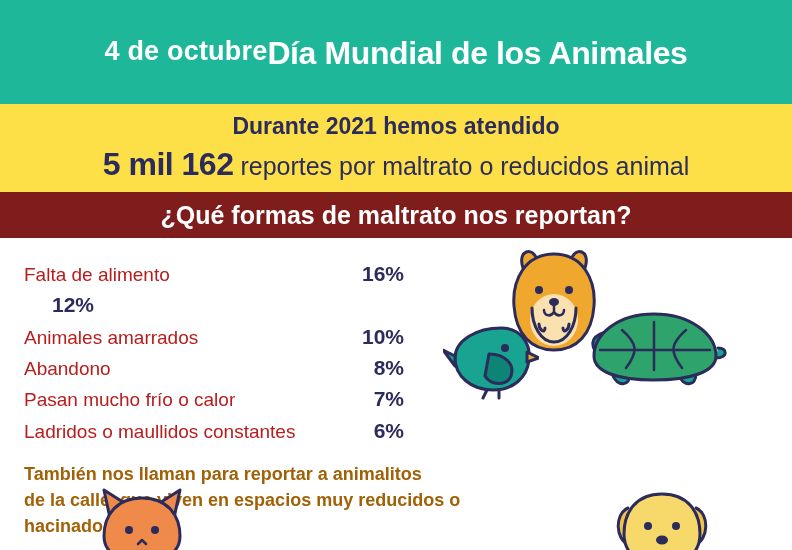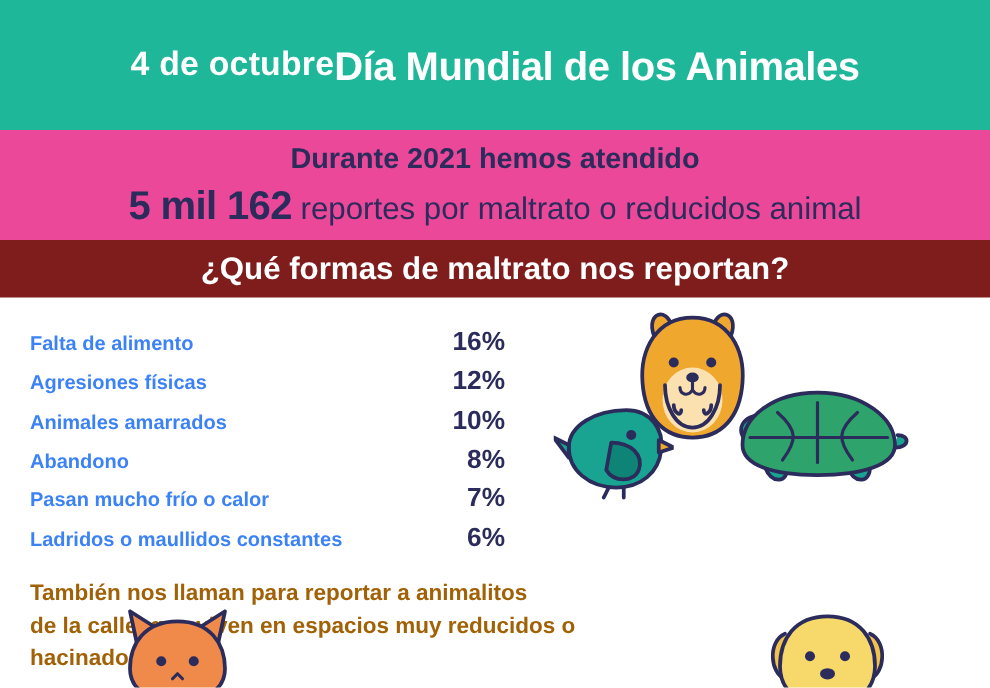--- a/index.html
+++ b/index.html
@@ -46,21 +46,21 @@
 
   
   .intro {
     height: 88px;
     width: 100%;
     box-sizing: border-box;
     display: flex;
     flex-direction: column;
     align-items: center;
     justify-content: center;
-    background: #ec4899;
+    background: #fde047;
   }
   .intro-line1 {
     font-size: 23px;
     color: #2b2b5c;
     font-weight: bold;
     margin-bottom: 6px;
   }
   .intro-line2 {
     font-size: 25px;
     color: #2b2b5c;
@@ -105,23 +105,23 @@
   .stats {
     width: 400px;
   }
   .stat-row {
     display: flex;
     align-items: baseline;
     margin-bottom: 3px;
   }
   .stat-label {
     width: 310px;
-    font-size: 16px;
-    font-weight: bold;
-    color: #3b82f6;
+    font-size: 19px;
+    font-weight: normal;
+    color: #b91c1c;
     line-height: 1.35;
   }
   .stat-value {
     width: 70px;
     text-align: right;
     font-size: 21px;
     font-weight: bold;
     color: #2b2b5c;
     line-height: 1.35;
   }
@@ -166,21 +166,20 @@
 </div>
 
 <div class="content">
 
   <div class="stats">
     <div class="stat-row">
       <div class="stat-label">Falta de alimento</div>
       <div class="stat-value">16%</div>
     </div>
     <div class="stat-row">
-      <div class="stat-label">Agresiones físicas</div>
       <div class="stat-value">12%</div>
     </div>
     <div class="stat-row">
       <div class="stat-label">Animales amarrados</div>
       <div class="stat-value">10%</div>
     </div>
     <div class="stat-row">
       <div class="stat-label">Abandono</div>
       <div class="stat-value">8%</div>
     </div>

